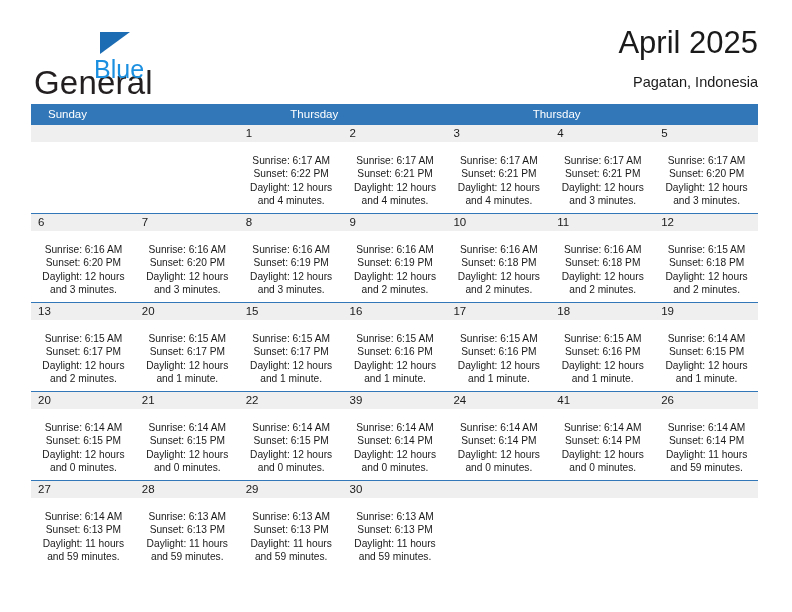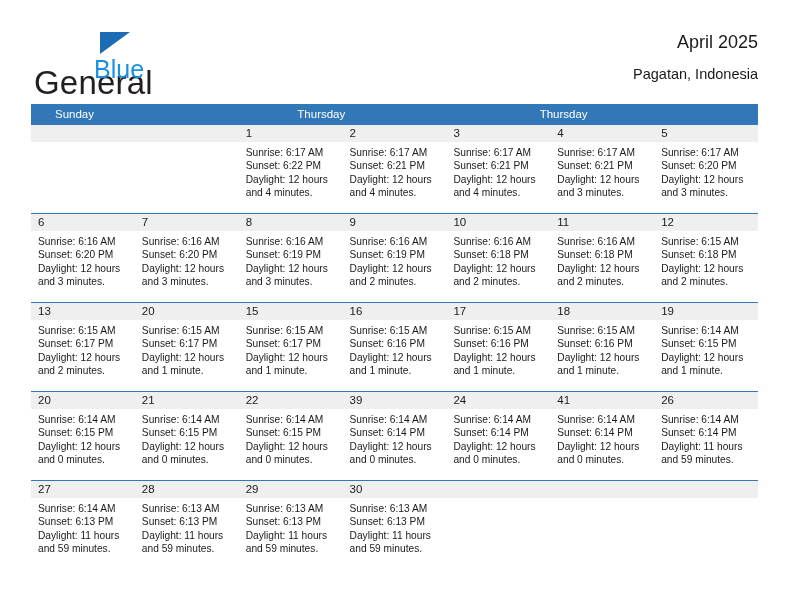--- a/index.html
+++ b/index.html
@@ -67,30 +67,30 @@
     line-height: 30px;
   }
 
   .title-block {
     position: absolute;
     right: 0;
     top: 0;
     text-align: right;
   }
   .cal-title {
-    font-size: 18px;
+    font-size: 31px;
     color: #1a1a1a;
     line-height: 33px;
     white-space: nowrap;
   }
   .cal-subtitle {
     font-size: 14.5px;
     color: #1a1a1a;
     line-height: 22px;
-    margin-top: 4px;
+    margin-top: 12px;
     white-space: nowrap;
   }
 
   
   .calendar {
     position: absolute;
     left: 31px;
     top: 104px;
     width: 727px;
   }
@@ -98,21 +98,21 @@
   .weekday-row {
     display: flex;
     background: #3277b8;
     height: 21px;
   }
   .weekday {
     flex: 1 1 0;
     color: #ffffff;
     font-size: 11.5px;
     line-height: 21px;
-    padding-left: 24px;
+    padding-left: 17px;
     box-sizing: border-box;
     white-space: nowrap;
     overflow: hidden;
   }
 
   .week {
     display: flex;
     border-top: 1.4px solid #3277b8;
     height: 88px;
   }
@@ -133,24 +133,25 @@
     font-size: 11.5px;
     line-height: 17px;
     padding-left: 7px;
     color: #1a1a1a;
     box-sizing: border-box;
   }
   .day.empty .day-number {
     background: #efefef;
   }
   .day-info {
-    padding: 4px 6px 0 7px;
+    padding: 12px 6px 0 7px;
     font-size: 10.2px;
     line-height: 13.3px;
     color: #1a1a1a;
+    text-align: center;
   }
   .day-info div {
     white-space: nowrap;
   }
 </style>
 </head>
 <body>
 
 <div class="page">
 

